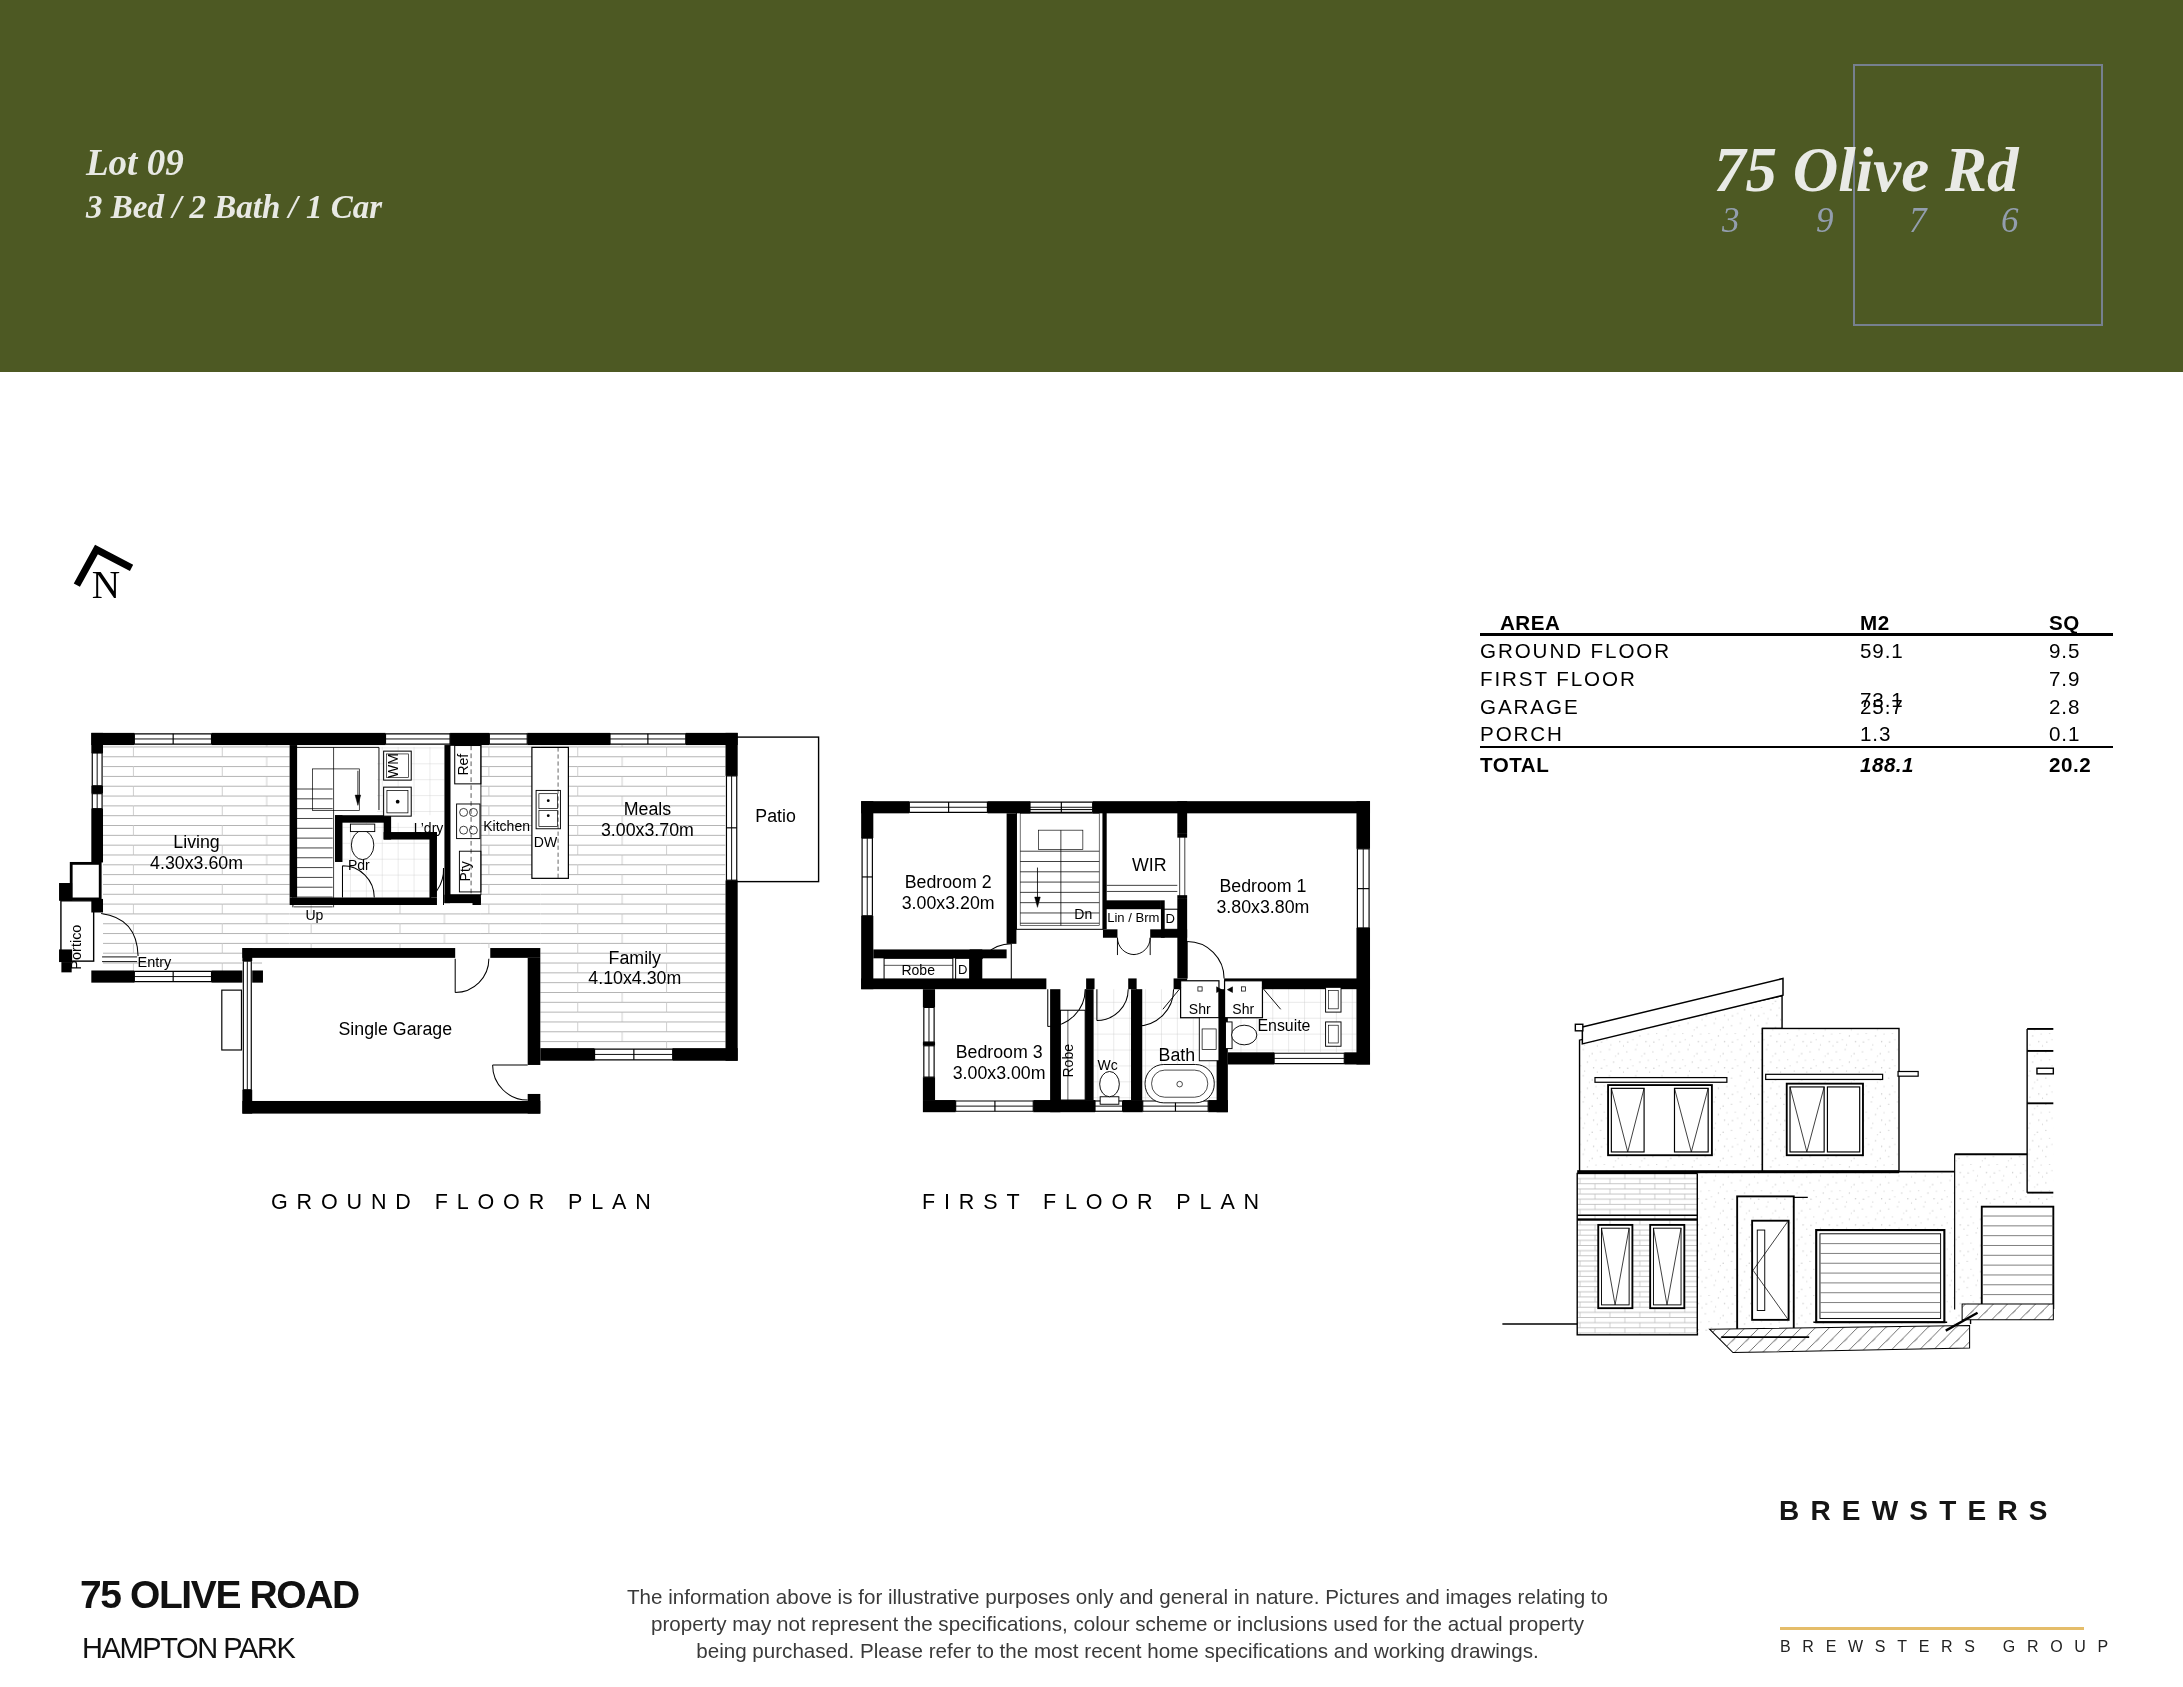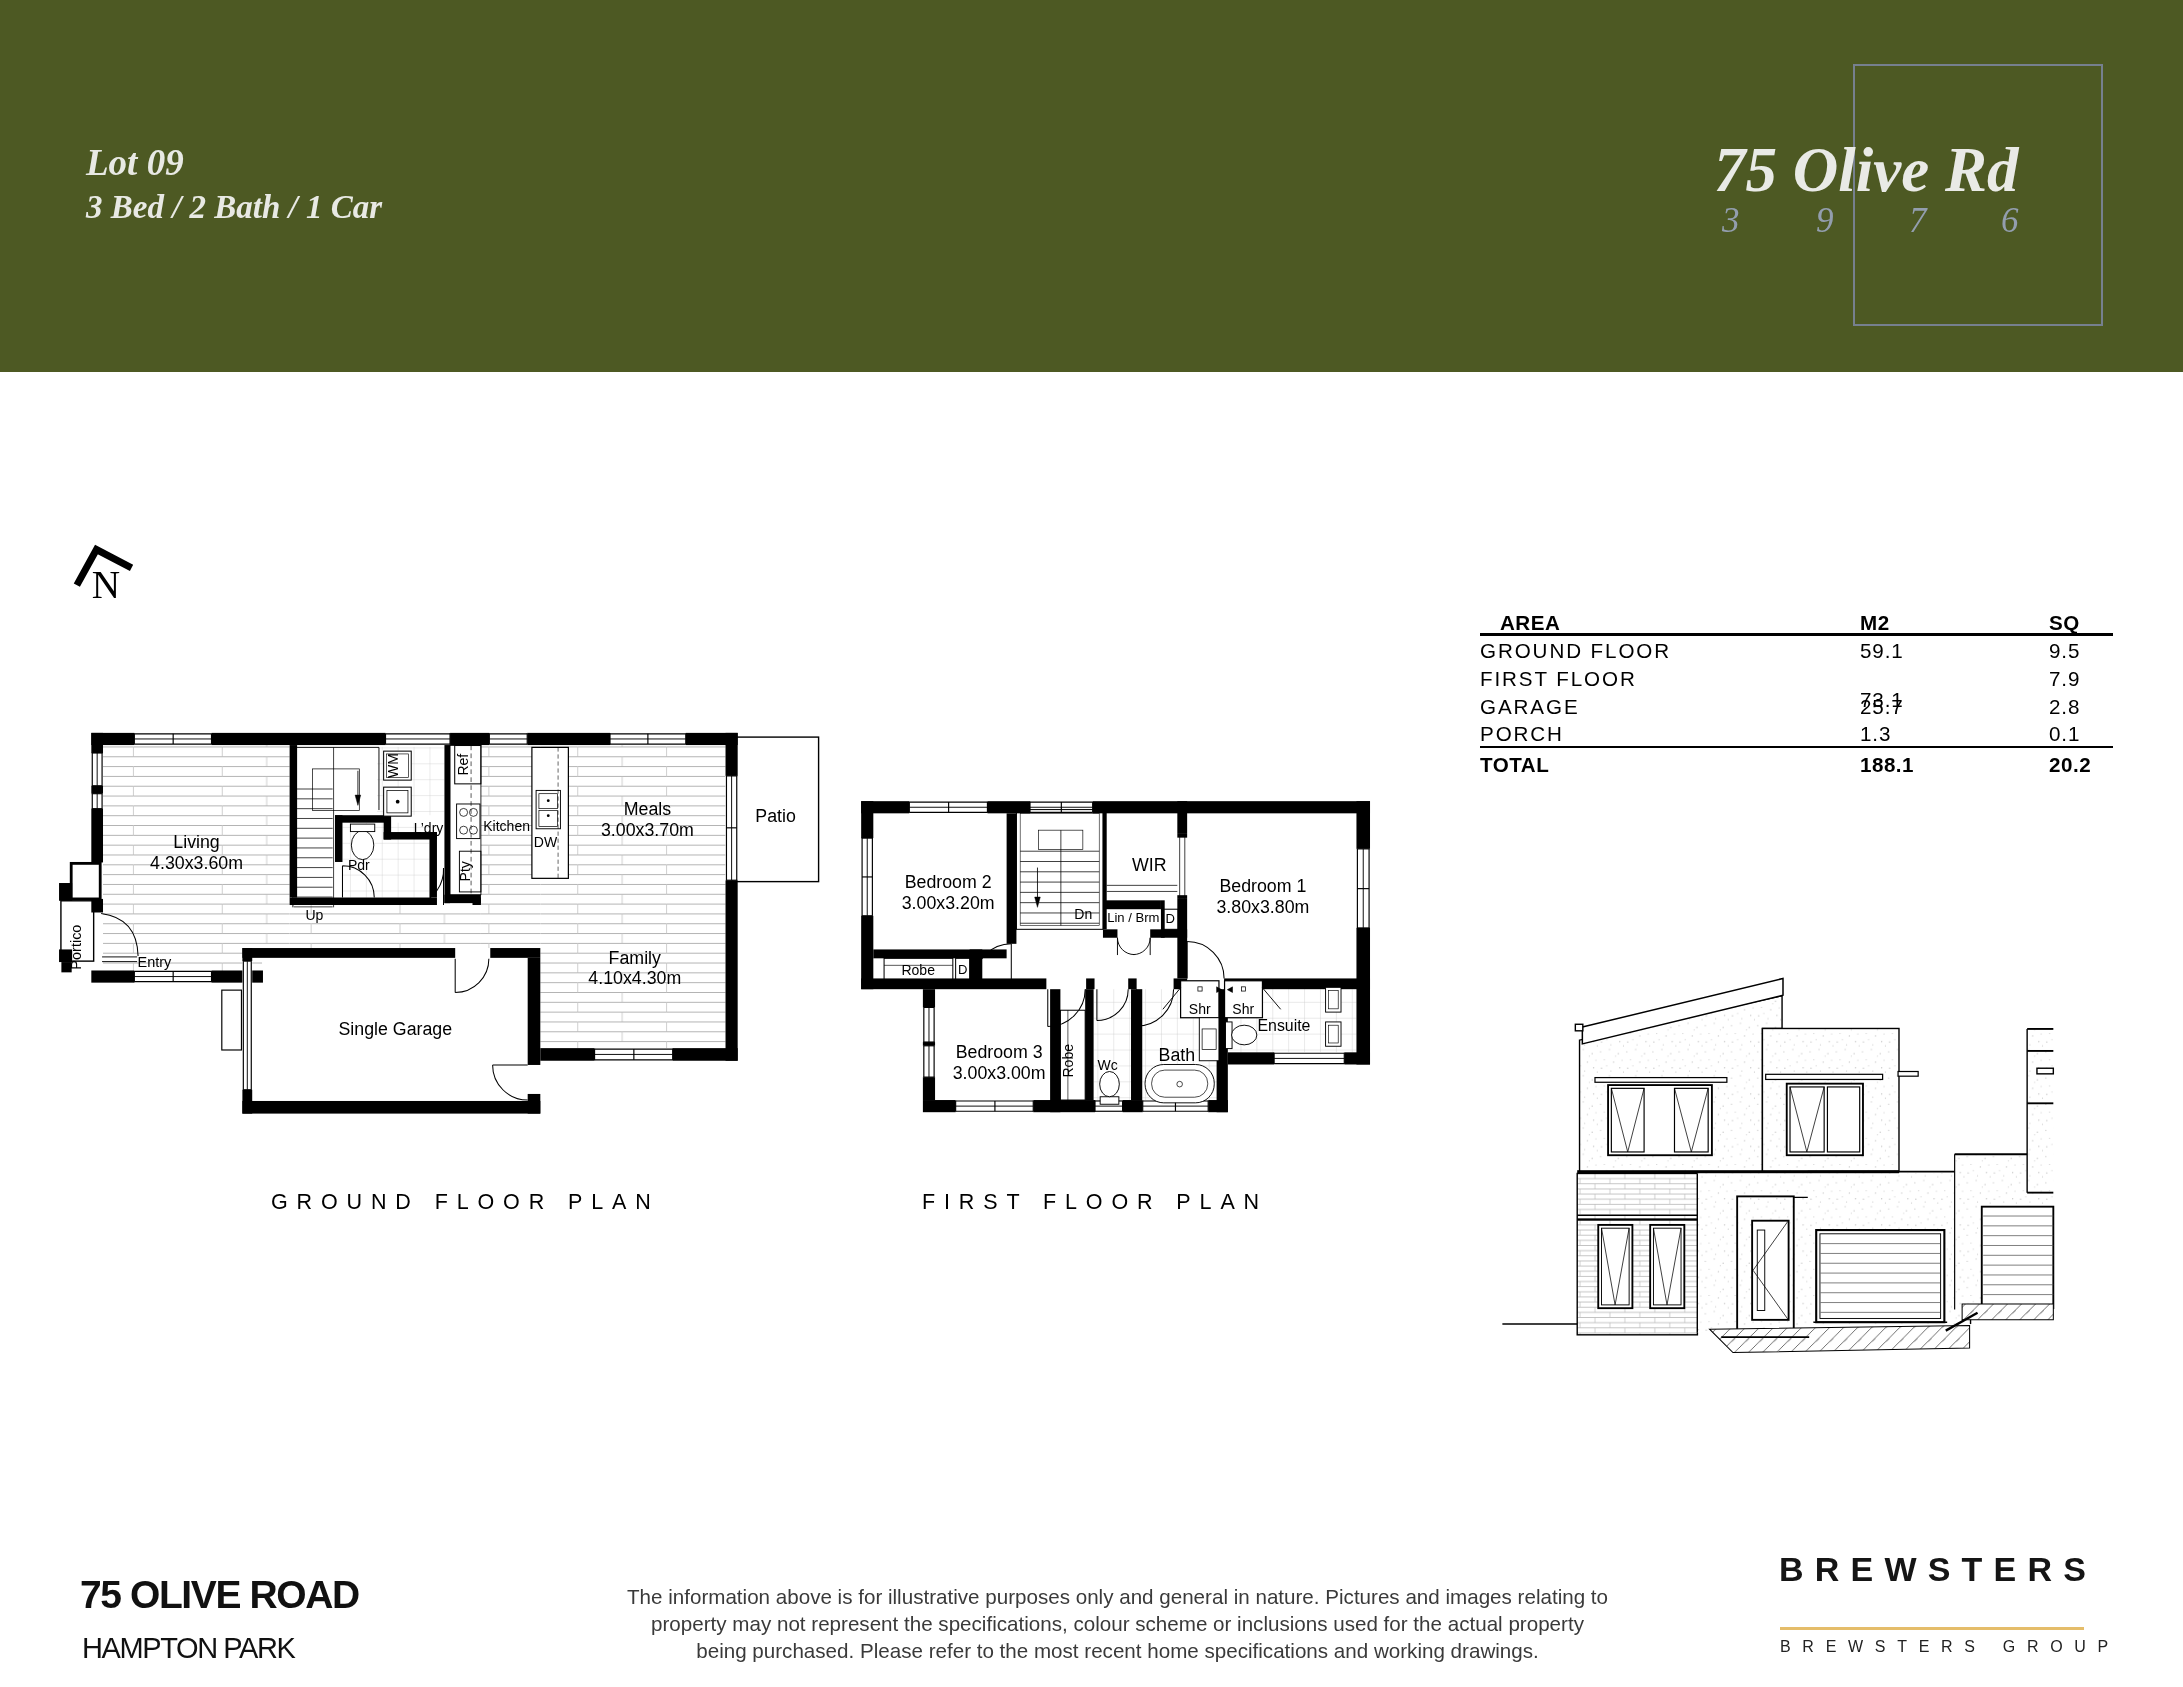--- a/index.html
+++ b/index.html
@@ -514,21 +514,21 @@
 <div class="abs" style="left:1860px;top:667px;font-size:20.6px;letter-spacing:0.9px;margin-top:21px;">73.1</div>
 <div class="abs" style="left:2049px;top:667px;font-size:20.6px;letter-spacing:0.9px;">7.9</div>
 <div class="abs" style="left:1480px;top:695px;font-size:20.6px;letter-spacing:1.9px;text-align:center;">GARAGE</div>
 <div class="abs" style="left:1860px;top:695px;font-size:20.6px;letter-spacing:0.9px;">25.7</div>
 <div class="abs" style="left:2049px;top:695px;font-size:20.6px;letter-spacing:0.9px;">2.8</div>
 <div class="abs" style="left:1480px;top:722px;font-size:20.6px;letter-spacing:1.9px;">PORCH</div>
 <div class="abs" style="left:1860px;top:722px;font-size:20.6px;letter-spacing:0.9px;">1.3</div>
 <div class="abs" style="left:2049px;top:722px;font-size:20.6px;letter-spacing:0.9px;">0.1</div>
 <div class="abs" style="left:1480px;top:746px;width:633px;height:2.3px;background:#000"></div>
 <div class="abs" style="left:1480px;top:753px;font-size:20.6px;font-weight:bold;letter-spacing:0.5px;">TOTAL</div>
-<div class="abs" style="left:1860px;top:753px;font-size:20.6px;font-weight:bold;letter-spacing:0.5px;">188.1</div>
+<div class="abs" style="left:1860px;top:753px;font-size:20.6px;font-weight:bold;letter-spacing:0.5px;font-style:italic;">188.1</div>
 <div class="abs" style="left:2049px;top:753px;font-size:20.6px;font-weight:bold;letter-spacing:0.5px;">20.2</div>
 
 <div class="abs" style="left:80px;top:1573px;font-size:39px;font-weight:bold;letter-spacing:-1.4px;color:#111">75 OLIVE ROAD</div>
 <div class="abs" style="left:82px;top:1632px;font-size:29px;letter-spacing:-1.4px;color:#111">HAMPTON PARK</div>
 <div class="abs" style="left:603px;top:1583px;width:1029px;white-space:normal;text-align:center;font-size:20.6px;line-height:27px;color:#3a3a3a">The information above is for illustrative purposes only and general in nature. Pictures and images relating to<br>property may not represent the specifications, colour scheme or inclusions used for the actual property<br>being purchased. Please refer to the most recent home specifications and working drawings.</div>
-<div class="abs" style="left:1779px;top:1550px;font-size:34px;font-weight:bold;letter-spacing:11.2px;color:#151515">BREWSTERS</div>
+<div class="abs" style="left:1779px;top:1495px;font-size:28px;font-weight:bold;letter-spacing:11.2px;color:#151515">BREWSTERS</div>
 <div class="abs" style="left:1780px;top:1627px;width:304px;height:3.3px;background:#e5bd6a"></div>
 <div class="abs" style="left:1780px;top:1638px;font-size:16px;letter-spacing:11.7px;color:#222">BREWSTERS GROUP</div>
 
 </body></html>

